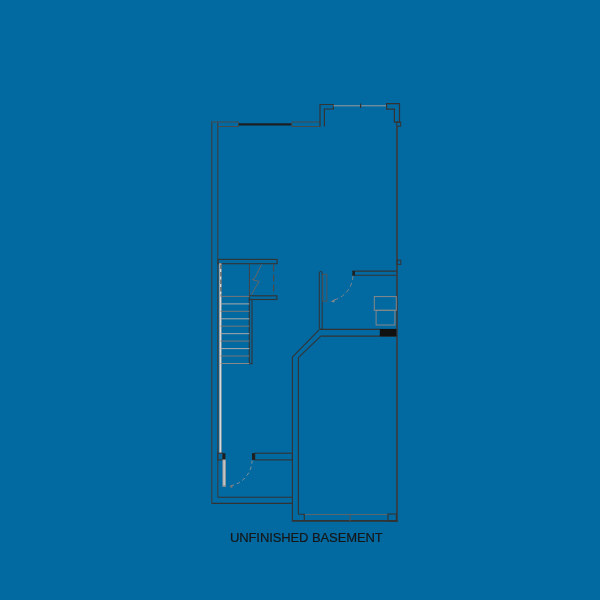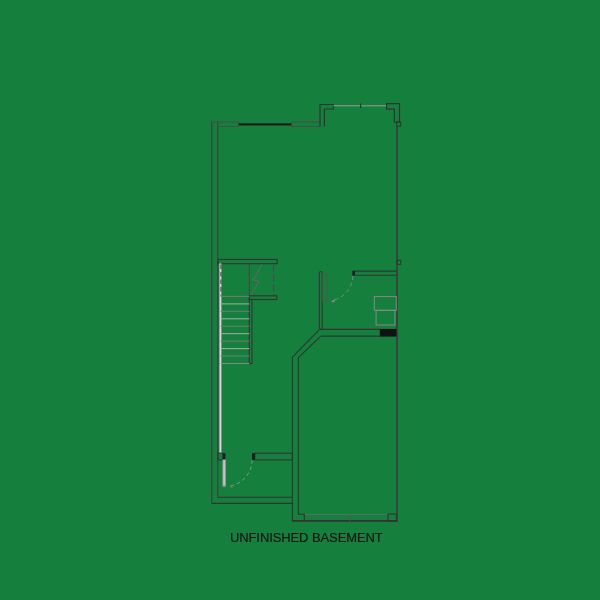--- a/index.html
+++ b/index.html
@@ -1,16 +1,16 @@
 <!DOCTYPE html>
 <html><head>
 <meta charset="utf-8">
 <style>
   html,body{margin:0;padding:0;background:#ffffff;}
-  .page{width:600px;height:600px;position:relative;background:#15803d;overflow:hidden;}
+  .page{width:600px;height:600px;position:relative;background:#0369a1;overflow:hidden;}
   svg{position:absolute;left:0;top:0;}
   text{font-family:"Liberation Sans", sans-serif;}
 </style>
 </head>
 <body>
 <div class="page">
 <svg width="600" height="600" viewBox="0 0 600 600" fill="none">
 
 <g stroke="#3d3d3d" stroke-width="1.1">
   <line x1="211.8" y1="121.5" x2="211.8" y2="503.4"></line>

